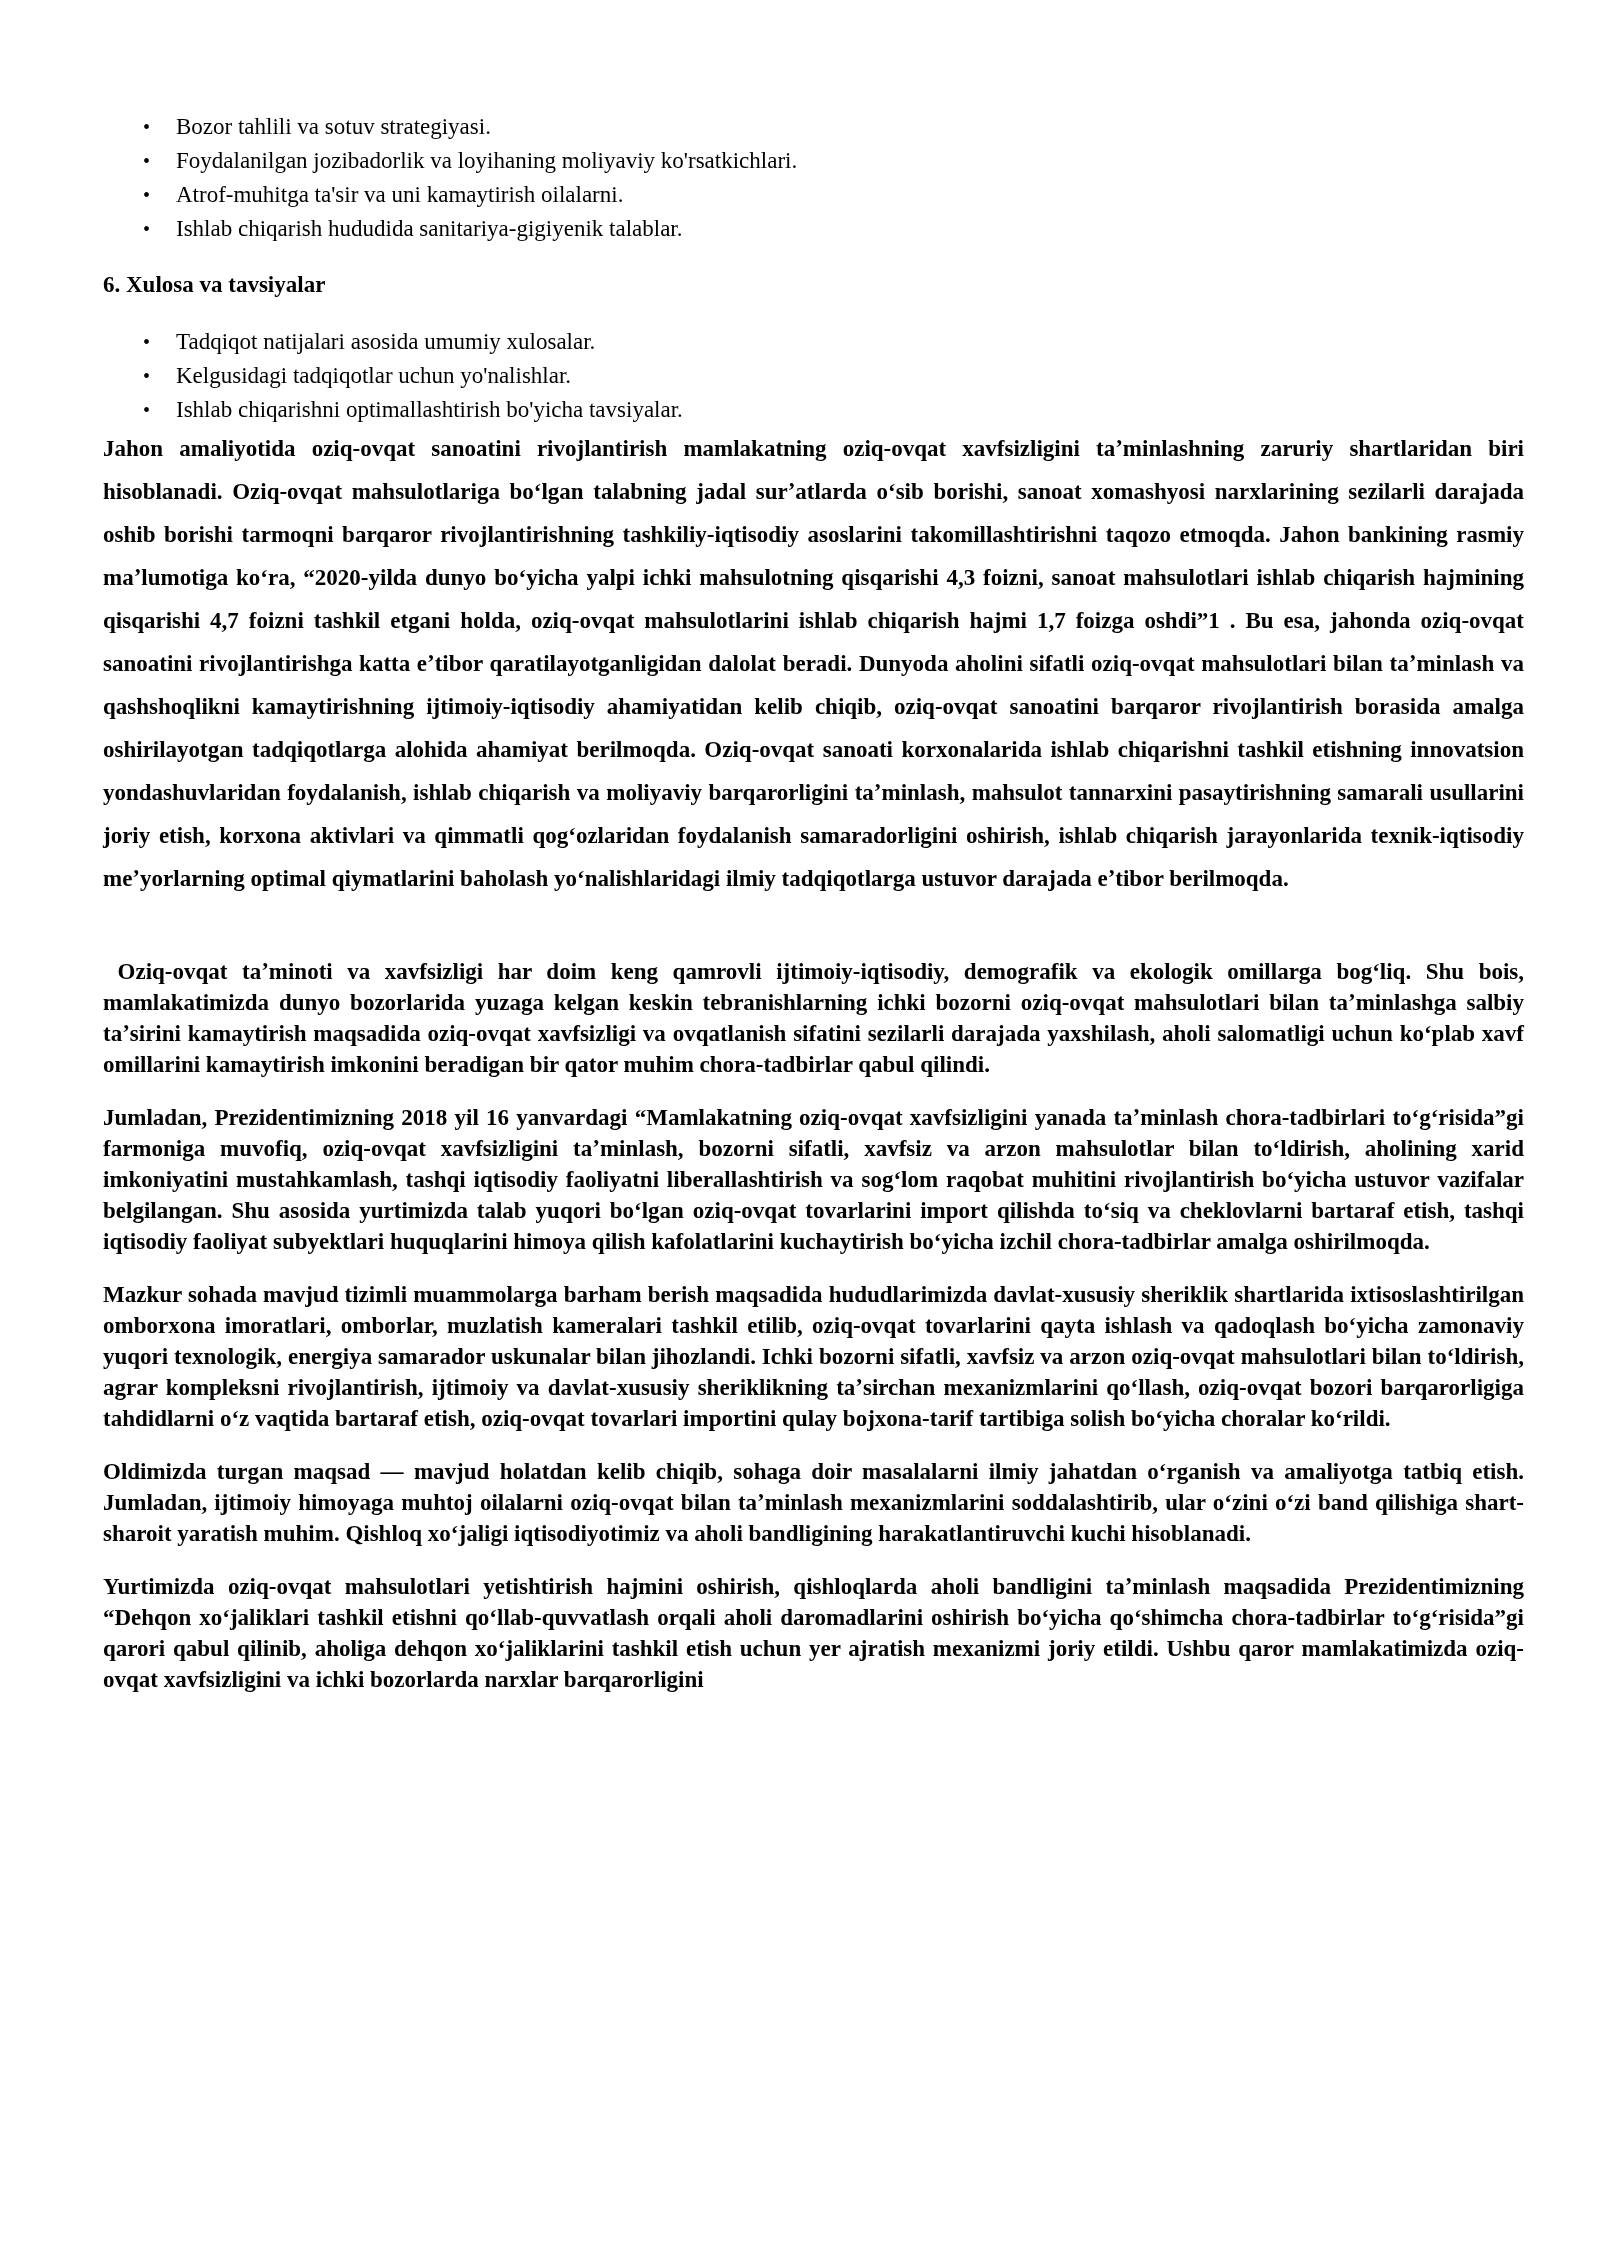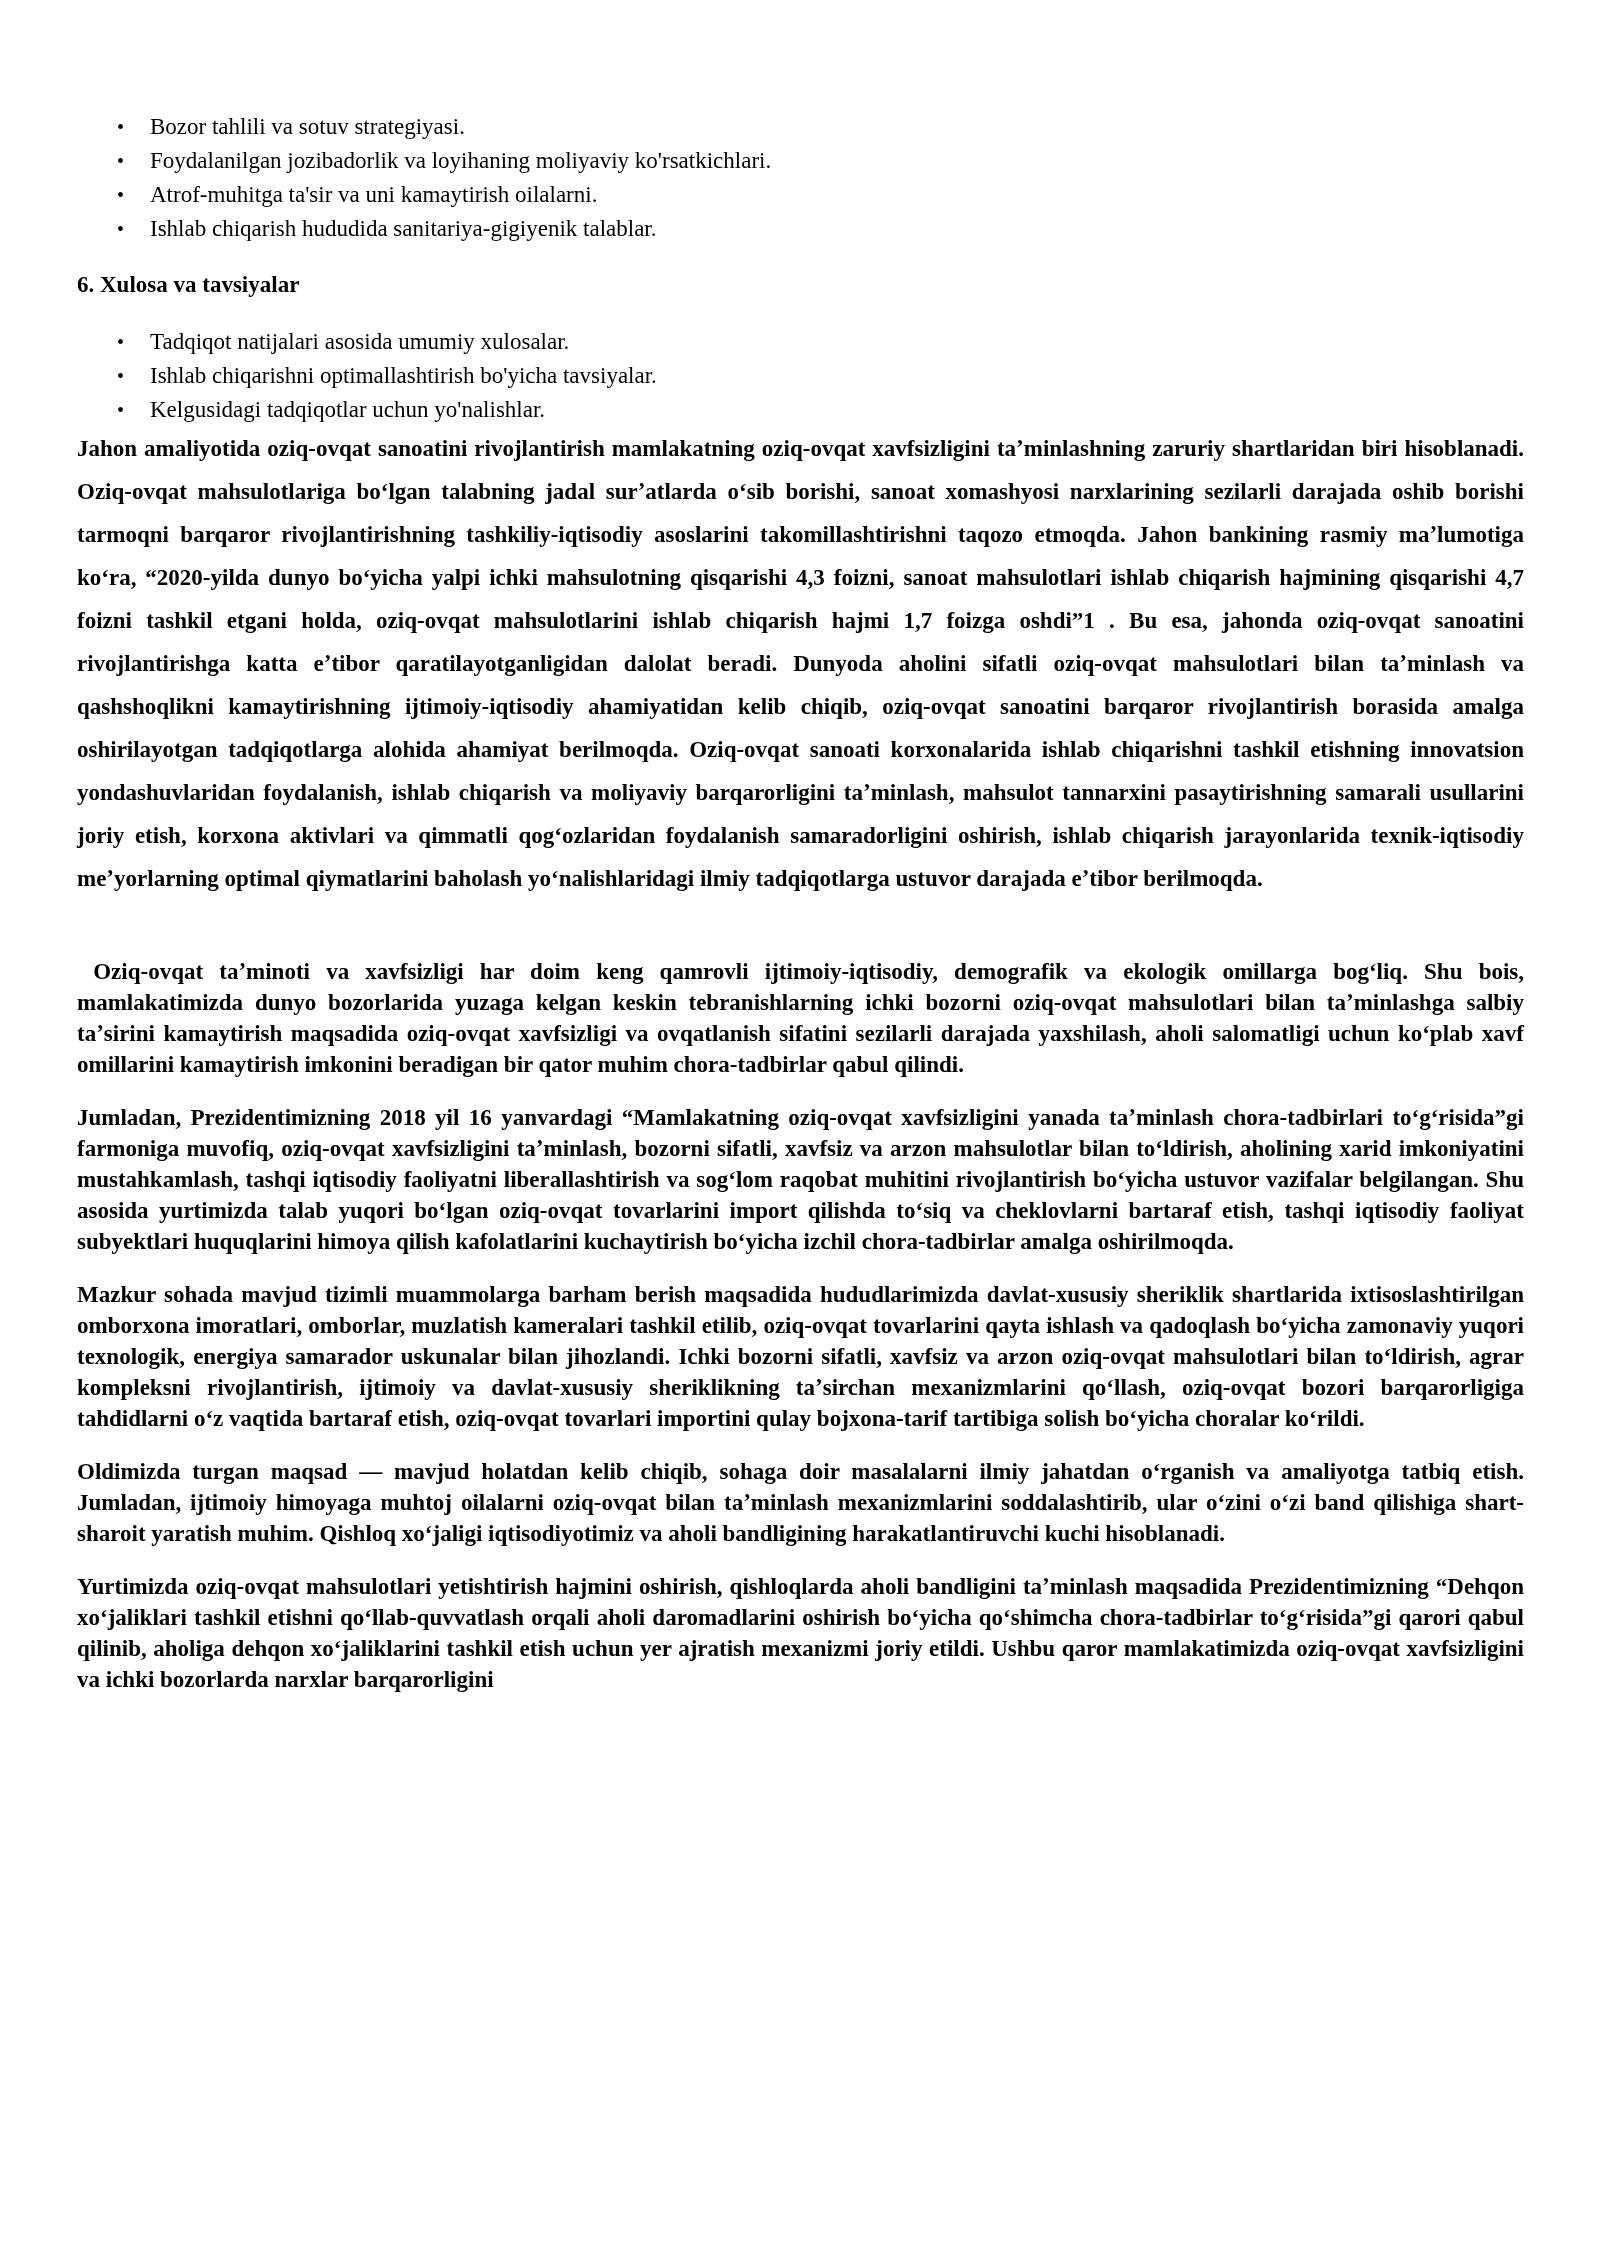--- a/index.html
+++ b/index.html
@@ -8,21 +8,21 @@
     height: 2262px;
     background: #ffffff;
     color: #000000;
     font-family: "Liberation Serif", "DejaVu Serif", serif;
     overflow: hidden;
   }
   .page {
     box-sizing: border-box;
     width: 1600px;
     height: 2262px;
-    padding: 110px 76px 40px 77px;
+    padding: 110px 76px 40px 103px;
   }
   .bullet-list {
     list-style: none;
     margin: 0;
     padding: 0;
   }
   .bullet-list li {
     position: relative;
     padding-left: 73px;
     font-size: 23px;
@@ -75,22 +75,22 @@
     <li>Bozor tahlili va sotuv strategiyasi.</li>
     <li>Foydalanilgan jozibadorlik va loyihaning moliyaviy ko'rsatkichlari.</li>
     <li>Atrof-muhitga ta'sir va uni kamaytirish oilalarni.</li>
     <li>Ishlab chiqarish hududida sanitariya-gigiyenik talablar.</li>
   </ul>
 
   <h2 class="section-heading heading-6">6. Xulosa va tavsiyalar</h2>
 
   <ul class="bullet-list">
     <li>Tadqiqot natijalari asosida umumiy xulosalar.</li>
+    <li>Kelgusidagi tadqiqotlar uchun yo'nalishlar.</li>
     <li>Ishlab chiqarishni optimallashtirish bo'yicha tavsiyalar.</li>
-    <li>Kelgusidagi tadqiqotlar uchun yo'nalishlar.</li>
   </ul>
 
 
 
   <p class="para para-lead">Jahon amaliyotida oziq-ovqat sanoatini rivojlantirish mamlakatning oziq-ovqat xavfsizligini taʼminlashning zaruriy shartlaridan biri hisoblanadi. Oziq-ovqat mahsulotlariga boʻlgan talabning jadal surʼatlarda oʻsib borishi, sanoat xomashyosi narxlarining sezilarli darajada oshib borishi tarmoqni barqaror rivojlantirishning tashkiliy-iqtisodiy asoslarini takomillashtirishni taqozo etmoqda. Jahon bankining rasmiy maʼlumotiga koʻra, “2020-yilda dunyo boʻyicha yalpi ichki mahsulotning qisqarishi 4,3 foizni, sanoat mahsulotlari ishlab chiqarish hajmining qisqarishi 4,7 foizni tashkil etgani holda, oziq-ovqat mahsulotlarini ishlab chiqarish hajmi 1,7 foizga oshdi”1 . Bu esa, jahonda oziq-ovqat sanoatini rivojlantirishga katta eʼtibor qaratilayotganligidan dalolat beradi. Dunyoda aholini sifatli oziq-ovqat mahsulotlari bilan taʼminlash va qashshoqlikni kamaytirishning ijtimoiy-iqtisodiy ahamiyatidan kelib chiqib, oziq-ovqat sanoatini barqaror rivojlantirish borasida amalga oshirilayotgan tadqiqotlarga alohida ahamiyat berilmoqda. Oziq-ovqat sanoati korxonalarida ishlab chiqarishni tashkil etishning innovatsion yondashuvlaridan foydalanish, ishlab chiqarish va moliyaviy barqarorligini taʼminlash, mahsulot tannarxini pasaytirishning samarali usullarini joriy etish, korxona aktivlari va qimmatli qogʻozlaridan foydalanish samaradorligini oshirish, ishlab chiqarish jarayonlarida texnik-iqtisodiy meʼyorlarning optimal qiymatlarini baholash yoʻnalishlaridagi ilmiy tadqiqotlarga ustuvor darajada eʼtibor berilmoqda.</p>
   <p class="para"> Oziq-ovqat taʼminoti va xavfsizligi har doim keng qamrovli ijtimoiy-iqtisodiy, demografik va ekologik omillarga bogʻliq. Shu bois, mamlakatimizda dunyo bozorlarida yuzaga kelgan keskin tebranishlarning ichki bozorni oziq-ovqat mahsulotlari bilan taʼminlashga salbiy taʼsirini kamaytirish maqsadida oziq-ovqat xavfsizligi va ovqatlanish sifatini sezilarli darajada yaxshilash, aholi salomatligi uchun koʻplab xavf omillarini kamaytirish imkonini beradigan bir qator muhim chora-tadbirlar qabul qilindi.</p>
   <p class="para">Jumladan, Prezidentimizning 2018 yil 16 yanvardagi “Mamlakatning oziq-ovqat xavfsizligini yanada taʼminlash chora-tadbirlari toʻgʻrisida”gi farmoniga muvofiq, oziq-ovqat xavfsizligini taʼminlash, bozorni sifatli, xavfsiz va arzon mahsulotlar bilan toʻldirish, aholining xarid imkoniyatini mustahkamlash, tashqi iqtisodiy faoliyatni liberallashtirish va sogʻlom raqobat muhitini rivojlantirish boʻyicha ustuvor vazifalar belgilangan. Shu asosida yurtimizda talab yuqori boʻlgan oziq-ovqat tovarlarini import qilishda toʻsiq va cheklovlarni bartaraf etish, tashqi iqtisodiy faoliyat subyektlari huquqlarini himoya qilish kafolatlarini kuchaytirish boʻyicha izchil chora-tadbirlar amalga oshirilmoqda.</p>
   <p class="para">Mazkur sohada mavjud tizimli muammolarga barham berish maqsadida hududlarimizda davlat-xususiy sheriklik shartlarida ixtisoslashtirilgan omborxona imoratlari, omborlar, muzlatish kameralari tashkil etilib, oziq-ovqat tovarlarini qayta ishlash va qadoqlash boʻyicha zamonaviy yuqori texnologik, energiya samarador uskunalar bilan jihozlandi. Ichki bozorni sifatli, xavfsiz va arzon oziq-ovqat mahsulotlari bilan toʻldirish, agrar kompleksni rivojlantirish, ijtimoiy va davlat-xususiy sheriklikning taʼsirchan mexanizmlarini qoʻllash, oziq-ovqat bozori barqarorligiga tahdidlarni oʻz vaqtida bartaraf etish, oziq-ovqat tovarlari importini qulay bojxona-tarif tartibiga solish boʻyicha choralar koʻrildi.</p>
   <p class="para">Oldimizda turgan maqsad — mavjud holatdan kelib chiqib, sohaga doir masalalarni ilmiy jahatdan oʻrganish va amaliyotga tatbiq etish. Jumladan, ijtimoiy himoyaga muhtoj oilalarni oziq-ovqat bilan taʼminlash mexanizmlarini soddalashtirib, ular oʻzini oʻzi band qilishiga shart-sharoit yaratish muhim. Qishloq xoʻjaligi iqtisodiyotimiz va aholi bandligining harakatlantiruvchi kuchi hisoblanadi.</p>
   <p class="para">Yurtimizda oziq-ovqat mahsulotlari yetishtirish hajmini oshirish, qishloqlarda aholi bandligini taʼminlash maqsadida Prezidentimizning “Dehqon xoʻjaliklari tashkil etishni qoʻllab-quvvatlash orqali aholi daromadlarini oshirish boʻyicha qoʻshimcha chora-tadbirlar toʻgʻrisida”gi qarori qabul qilinib, aholiga dehqon xoʻjaliklarini tashkil etish uchun yer ajratish mexanizmi joriy etildi. Ushbu qaror mamlakatimizda oziq-ovqat xavfsizligini va ichki bozorlarda narxlar barqarorligini</p>

